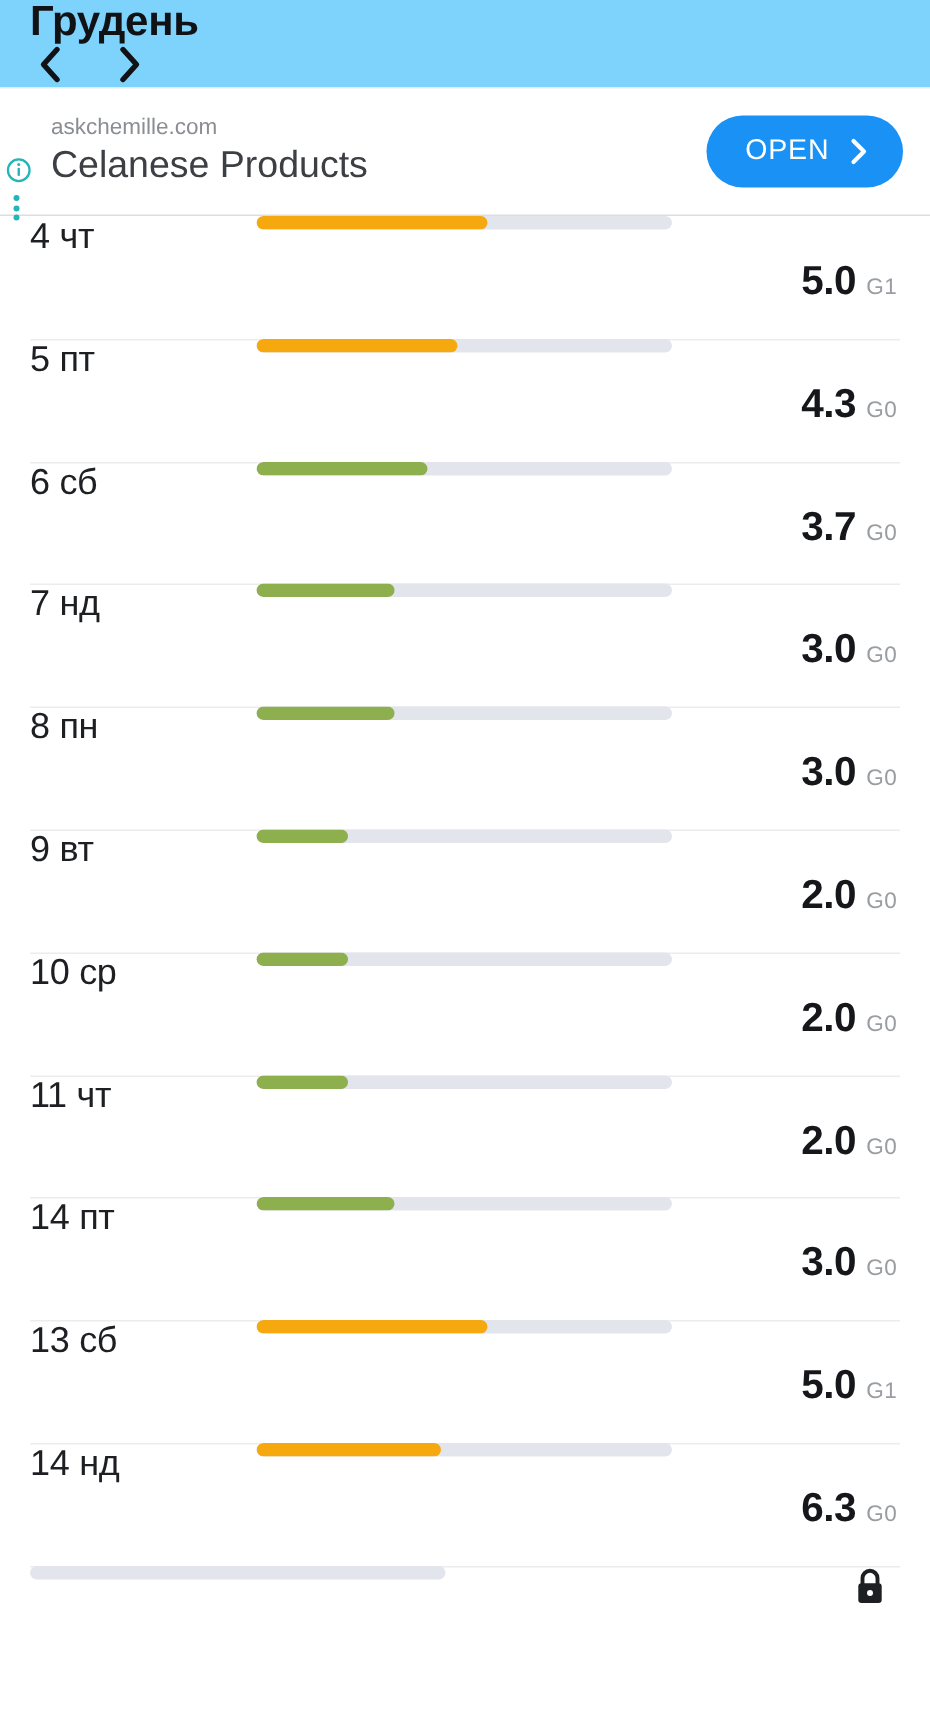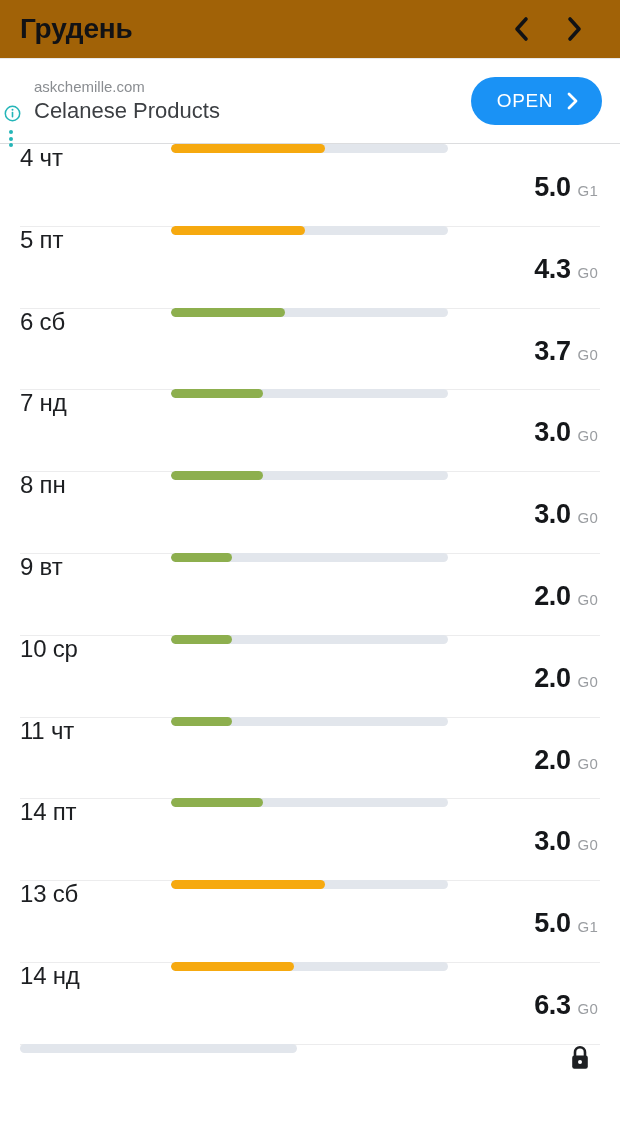--- a/index.html
+++ b/index.html
@@ -13,27 +13,28 @@
     background: #ffffff;
     font-family: "Liberation Sans", "DejaVu Sans", sans-serif;
     overflow: hidden;
     position: relative;
     -webkit-font-smoothing: antialiased;
   }
 
   
   .header {
     height: 58px;
-    background: #a16207;
-    display: flex;
-    align-items: center;
+    background: #7dd3fc;
+    display: flex;
+    align-items: flex-start;
     justify-content: space-between;
     padding: 0 18px 0 20px;
     box-sizing: border-box;
     position: relative;
+    flex-direction: column;
   }
   .header-title {
     font-size: 28px;
     font-weight: 700;
     color: #111215;
     letter-spacing: -0.2px;
     line-height: 1;
   }
   .header-nav {
     display: flex;
@@ -105,21 +106,21 @@
   }
   .ad-url {
     font-size: 15px;
     color: #8a8d91;
     line-height: 1.1;
     white-space: nowrap;
     overflow: hidden;
     text-overflow: ellipsis;
   }
   .ad-title {
-    font-size: 22px;
+    font-size: 25px;
     color: #3c3f43;
     line-height: 1.15;
     white-space: nowrap;
     overflow: hidden;
     text-overflow: ellipsis;
     font-weight: 400;
   }
   .ad-open-btn {
     background: #1a92f5;
     color: #ffffff;

